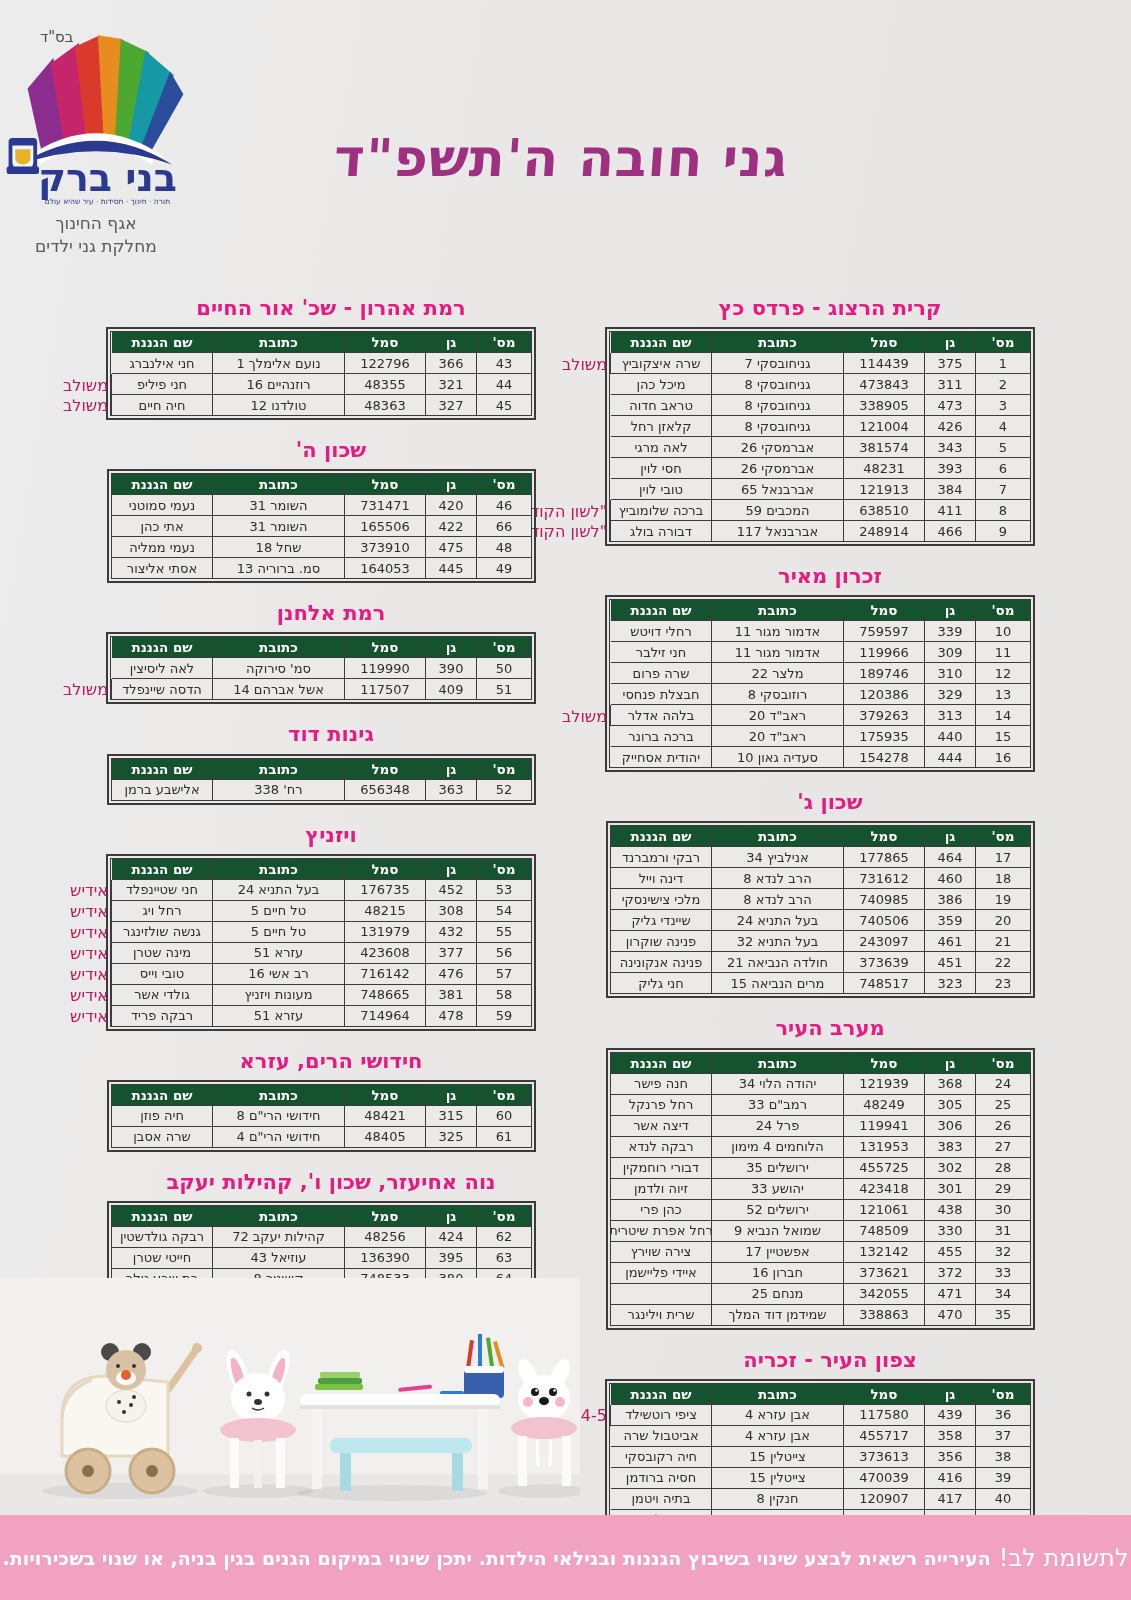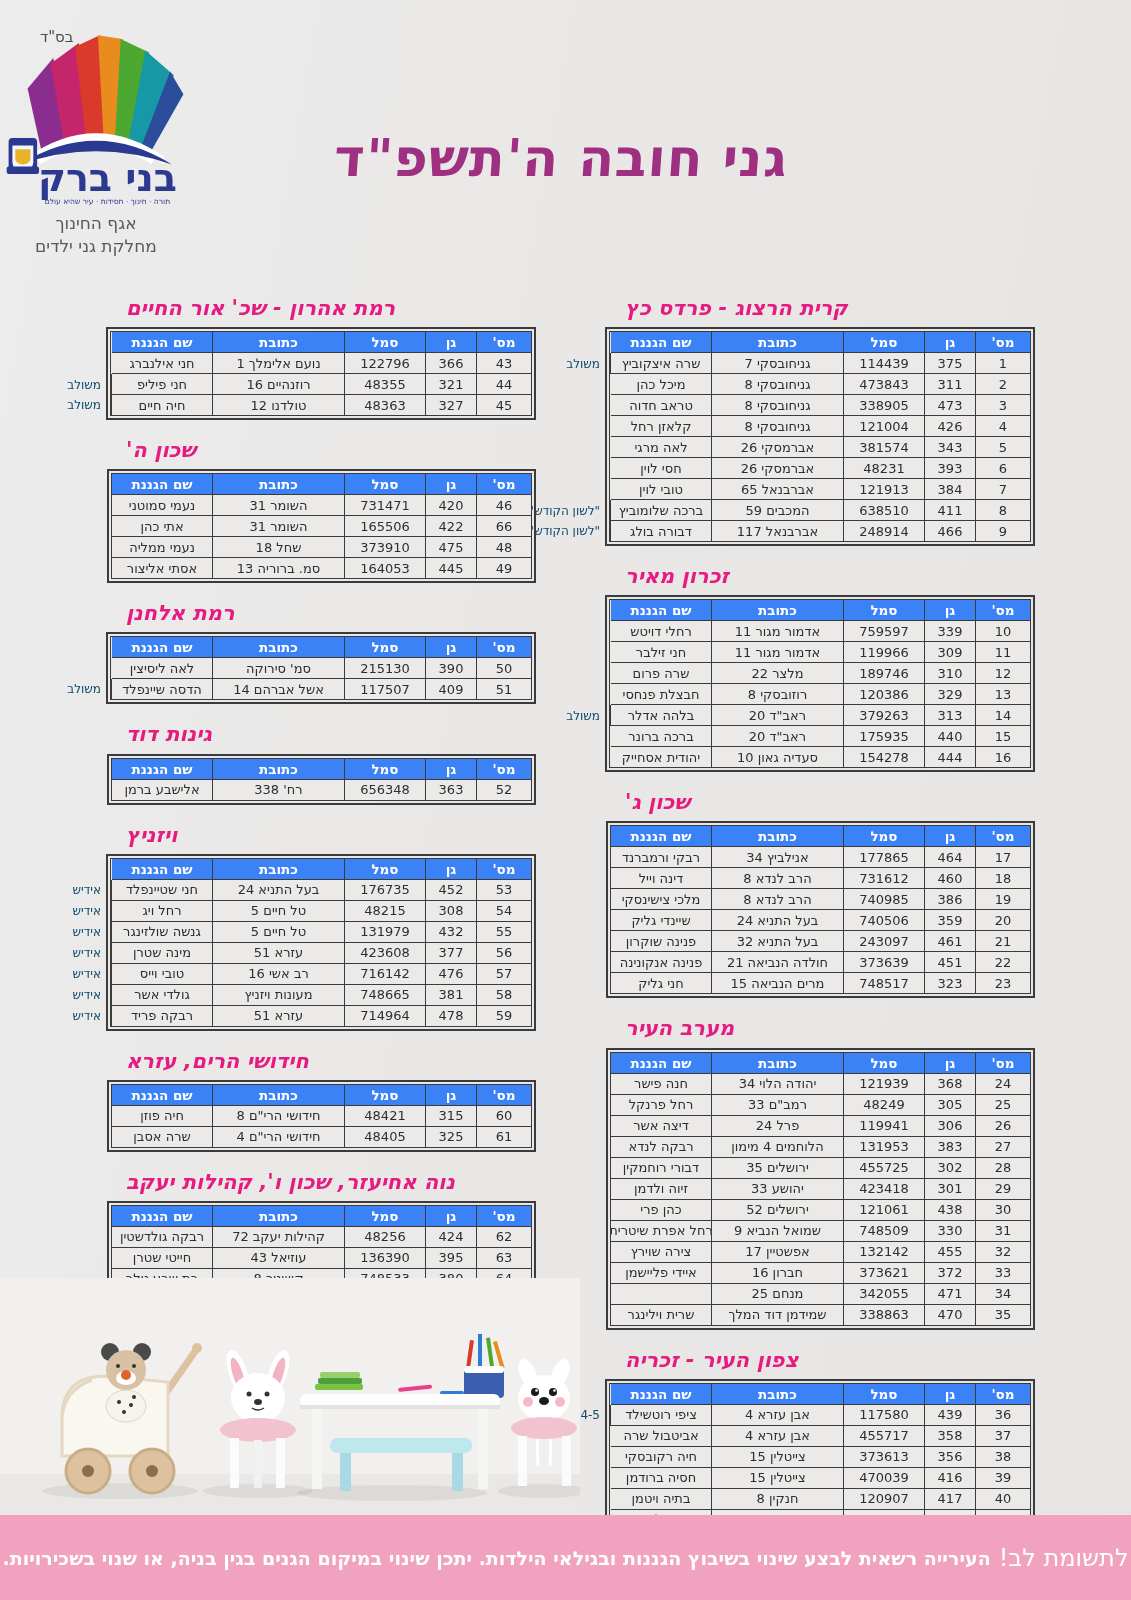--- a/index.html
+++ b/index.html
@@ -18,40 +18,40 @@
     position:absolute;top:128px;right:290px;width:560px;margin:0;text-align:center;
     font-size:52px;font-weight:bold;color:#9e2f81;letter-spacing:1px;
     transform:skewX(-4deg);
   }
   
   .columns{position:absolute;top:296px;right:96px;left:135px;display:flex;gap:89px;}
   .col{flex:none;}
   .col-right{width:410px;}
   .col-left{width:410px;}
   .sec{position:relative;margin-bottom:18px;}
-  .sec-title{margin:0 0 7px 0;font-size:21px;line-height:1.15;font-weight:bold;color:#e71a7f;text-align:left;font-style:italic;}
+  .sec-title{margin:0 0 7px 0;font-size:21px;line-height:1.15;font-weight:bold;color:#e71a7f;text-align:center;}
   .tbl{border:2px solid #3b3b3b;padding:2px;background:transparent;display:inline-block;}
   .tbl-inner{border:1px solid #3b3b3b;}
   .tr{display:flex;position:relative;}
   .td{
     flex:none;height:20px;display:flex;align-items:center;justify-content:center;
     border-left:1px solid #3b3b3b;border-bottom:1px solid #3b3b3b;
     background:#ebeae9;color:#2e2e2e;font-size:13px;white-space:nowrap;overflow:hidden;
   }
   .tr .td:last-child{border-left:none;}
   .tbl-inner .tr:last-child .td{border-bottom:none;}
-  .td.h{background:#3b82f6;color:#ffffff;font-weight:bold;font-size:13.5px;border-left-color:#3b3b3b;}
+  .td.h{background:#14532d;color:#ffffff;font-weight:bold;font-size:13.5px;border-left-color:#3b3b3b;}
   .c0{width:54px;}
   .c1{width:50px;}
   .c2{width:80px;}
   .c3{width:131px;}
   .c4{width:100px;}
   .annot{
-    position:absolute;right:100%;margin-right:10px;top:50%;transform:translateY(-50%);
-    font-size:12px;color:#0c4a6e;white-space:nowrap;direction:rtl;
+    position:absolute;right:100%;margin-right:3px;top:50%;transform:translateY(-50%);
+    font-size:16px;color:#be185d;white-space:nowrap;direction:rtl;
   }
   
   .toys{position:absolute;top:1278px;right:551px;width:580px;height:237px;}
   
   .banner{
     position:absolute;bottom:0;left:0;right:0;height:85px;background:#f0a2bf;
     display:flex;align-items:center;justify-content:center;gap:8px;
     color:#ffffff;
   }
   .banner .lead{font-size:24px;font-weight:normal;}
@@ -511,21 +511,21 @@
             <div class="tr head">
               <div class="td h c0">מס'</div>
               <div class="td h c1">גן</div>
               <div class="td h c2">סמל</div>
               <div class="td h c3">כתובת</div>
               <div class="td h c4">שם הגננת</div>
             </div>
             <div class="tr">
               <div class="td c0">50</div>
               <div class="td c1">390</div>
-              <div class="td c2">215130</div>
+              <div class="td c2">119990</div>
               <div class="td c3">סמ' סירוקה</div>
               <div class="td c4">לאה ליסיצין</div>
             </div>
             <div class="tr">
               <div class="td c0">51</div>
               <div class="td c1">409</div>
               <div class="td c2">117507</div>
               <div class="td c3">אשל אברהם 14</div>
               <div class="td c4">הדסה שיינפלד</div>
               <span class="annot">משולב</span>

